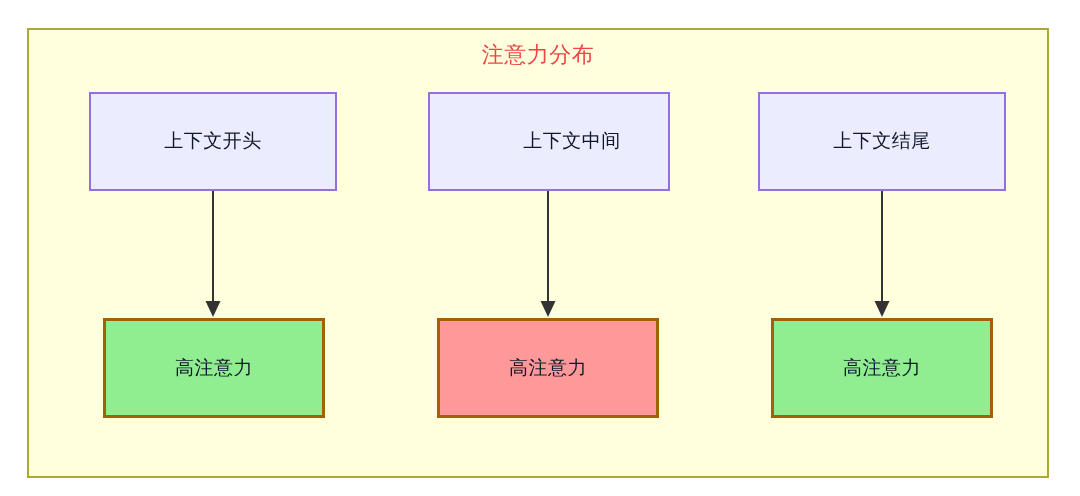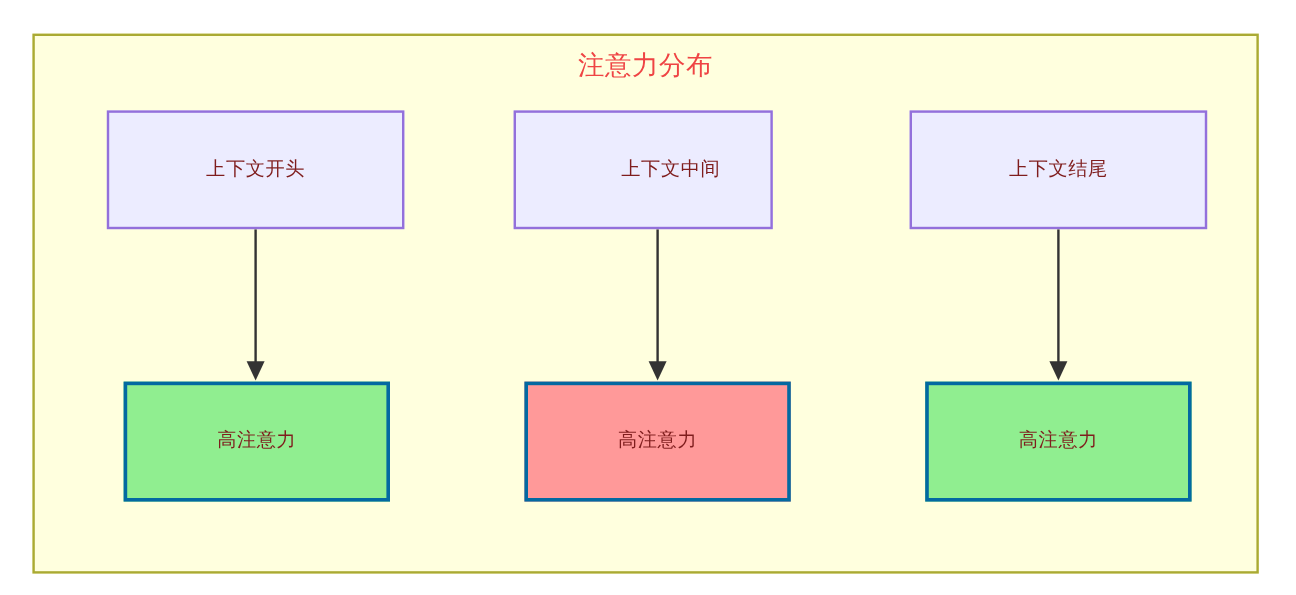--- a/index.html
+++ b/index.html
@@ -43,45 +43,45 @@
     white-space: nowrap;
   }
   
   .node {
     position: absolute;
     box-sizing: border-box;
     display: flex;
     align-items: center;
     justify-content: center;
     text-align: center;
-    color: #7f1d1d;
-    font-size: 16px;
+    color: #0f172a;
+    font-size: 19px;
     line-height: 1.2;
     letter-spacing: 0.5px;
     white-space: nowrap;
   }
   .node.ctx {
     background: #ececff;
     border: 2px solid #9370db;
     height: 99px;
   }
   .node.outcome {
     height: 100px;
     width: 222px;
-    border: 3px solid #0369a1;
+    border: 3px solid #a16207;
   }
   .node.outcome.high {
     background: #90ee90;
   }
   .node.outcome.low {
     background: #ff9999;
   }
   
   #ctx-start  { left: 89px;  top: 92px;  width: 248px; }
-  #ctx-middle { left: 428px; top: 92px;  width: 216px; padding-left: 46px; }
+  #ctx-middle { left: 428px; top: 92px;  width: 242px; padding-left: 46px; }
   #ctx-end    { left: 758px; top: 92px;  width: 248px; }
 
   #out-start  { left: 103px; top: 318px; }
   #out-middle { left: 437px; top: 318px; }
   #out-end    { left: 771px; top: 318px; }
 
   
   .arrow {
     position: absolute;
     top: 191px;

